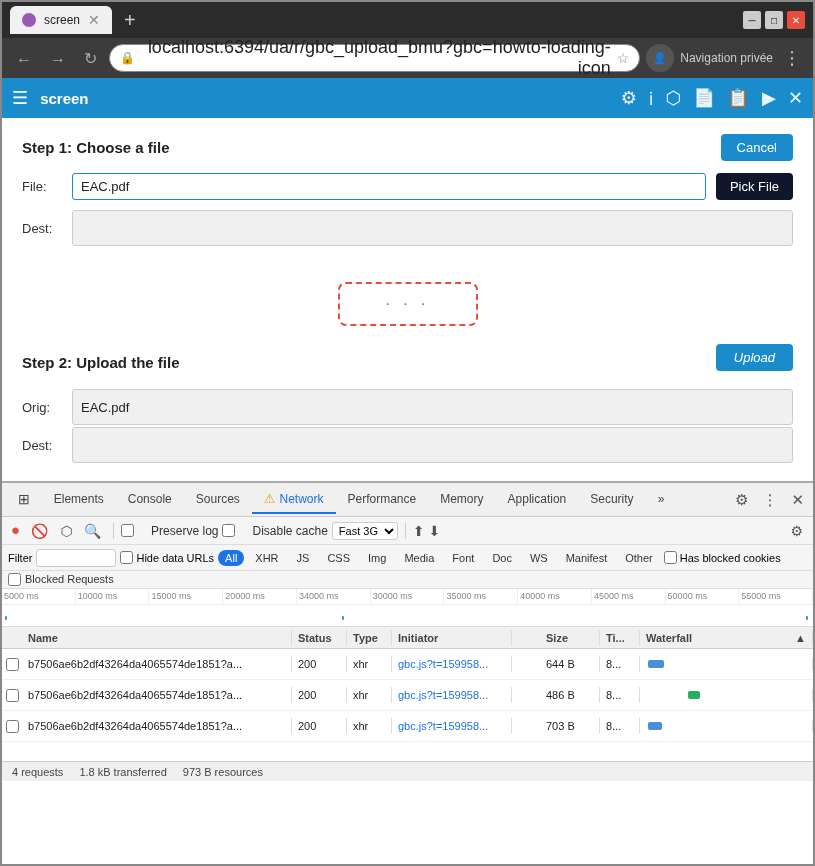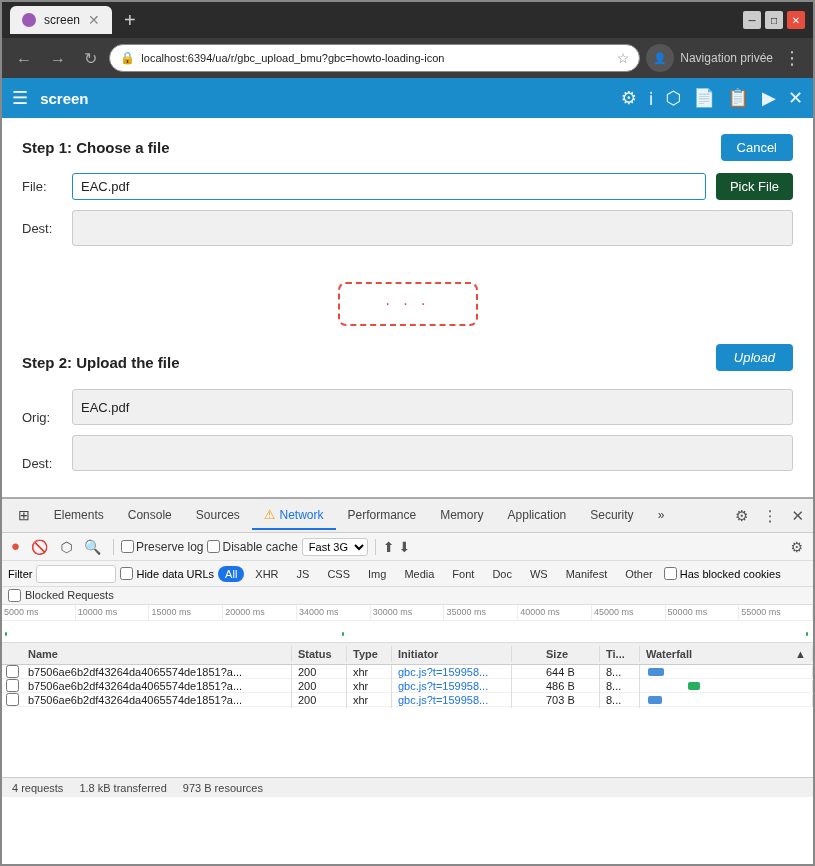--- a/index.html
+++ b/index.html
@@ -95,21 +95,21 @@
       border: 1px solid #888;
       border-radius: 20px;
       height: 28px;
       display: flex;
       align-items: center;
       padding: 0 10px;
       gap: 6px;
       font-size: 13px;
     }
     .lock-icon { color: #555; font-size: 12px; }
-    .address-text { color: #222; font-size: 11px; flex: 1; }
+    .address-text { color: #222; font-size: 18px; flex: 1; text-align: right; }
     .star-icon { color: #888; font-size: 14px; }
     .profile-btn {
       background: #555;
       border: none;
       border-radius: 50%;
       width: 28px;
       height: 28px;
       color: white;
       cursor: pointer;
       font-size: 11px;
@@ -211,21 +211,21 @@
       flex: 1;
       border: 1px solid #ccc;
       border-radius: 3px;
       padding: 5px 8px;
       font-size: 13px;
       color: #222;
       background: #f0f0f0;
       height: 36px;
     }
     .pick-file-btn {
-      background: #14532d;
+      background: #0f172a;
       color: white;
       border: none;
       padding: 6px 14px;
       border-radius: 4px;
       cursor: pointer;
       font-size: 13px;
     }
 
     
     .spinner-area {
@@ -260,22 +260,22 @@
       padding: 6px 18px;
       border-radius: 4px;
       cursor: pointer;
       font-size: 13px;
       float: right;
       margin-bottom: 10px;
       font-style: italic;
     }
     .step2-row {
       display: flex;
-      align-items: flex-end;
-      margin-bottom: 10px;
+      align-items: center;
+      margin-bottom: 2px;
       gap: 10px;
       clear: both;
     }
 
     
     .devtools {
       background: #f5f5f5;
       flex: 0 0 300px;
       display: flex;
       flex-direction: column;
@@ -345,21 +345,21 @@
       padding: 2px 4px;
       border-radius: 3px;
       display: flex;
       align-items: center;
       justify-content: center;
     }
     .dt-btn.red { color: #e74c3c; }
     .checkbox-label {
       display: flex;
       align-items: center;
-      gap: 2px;
+      gap: 17px;
       font-size: 12px;
       color: #333;
     }
     .throttle-select {
       font-size: 11px;
       border: 1px solid #ccc;
       background: white;
       padding: 1px 2px;
       border-radius: 3px;
     }
@@ -457,21 +457,21 @@
     .col-status { flex: 0 0 55px; }
     .col-type { flex: 0 0 45px; }
     .col-init { flex: 0 0 120px; }
     .col-size { flex: 0 0 60px; margin-left: 28px; }
     .col-time { flex: 0 0 40px; }
     .col-waterfall { flex: 1; }
     .net-table-body { flex: 1; overflow-y: auto; background: white; }
     .net-row {
       display: flex;
       align-items: center;
-      height: 14px;
+      height: 31px;
       border-bottom: 1px solid #f0f0f0;
       font-size: 11px;
       color: #222;
     }
     .net-row-checkbox { width: 20px; display: flex; align-items: center; justify-content: center; }
     .waterfall-bar {
       height: 8px;
       border-radius: 2px;
     }
     .waterfall-blue { background: #4a90d9; }

